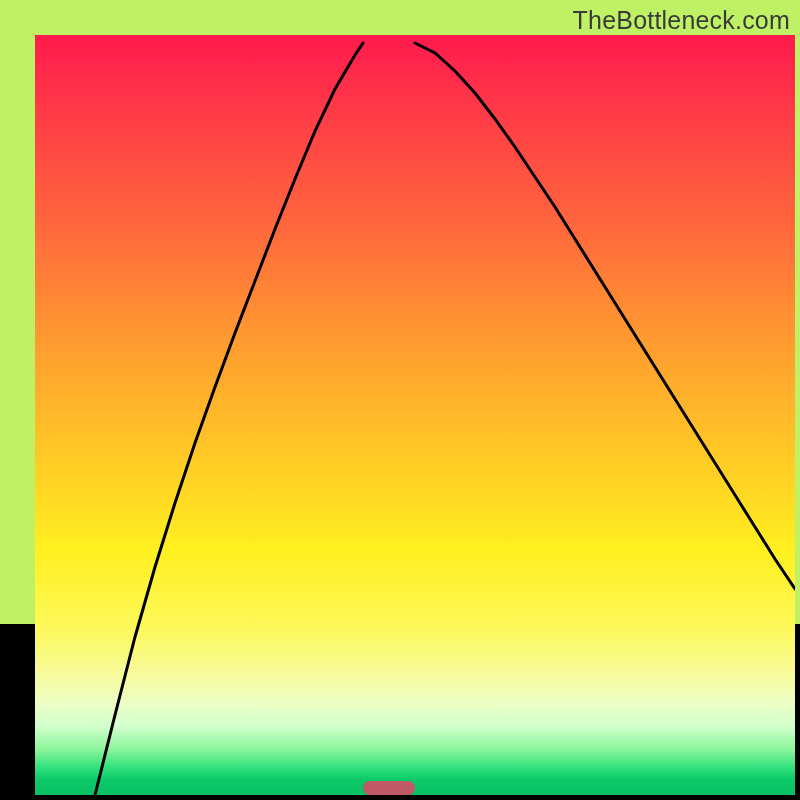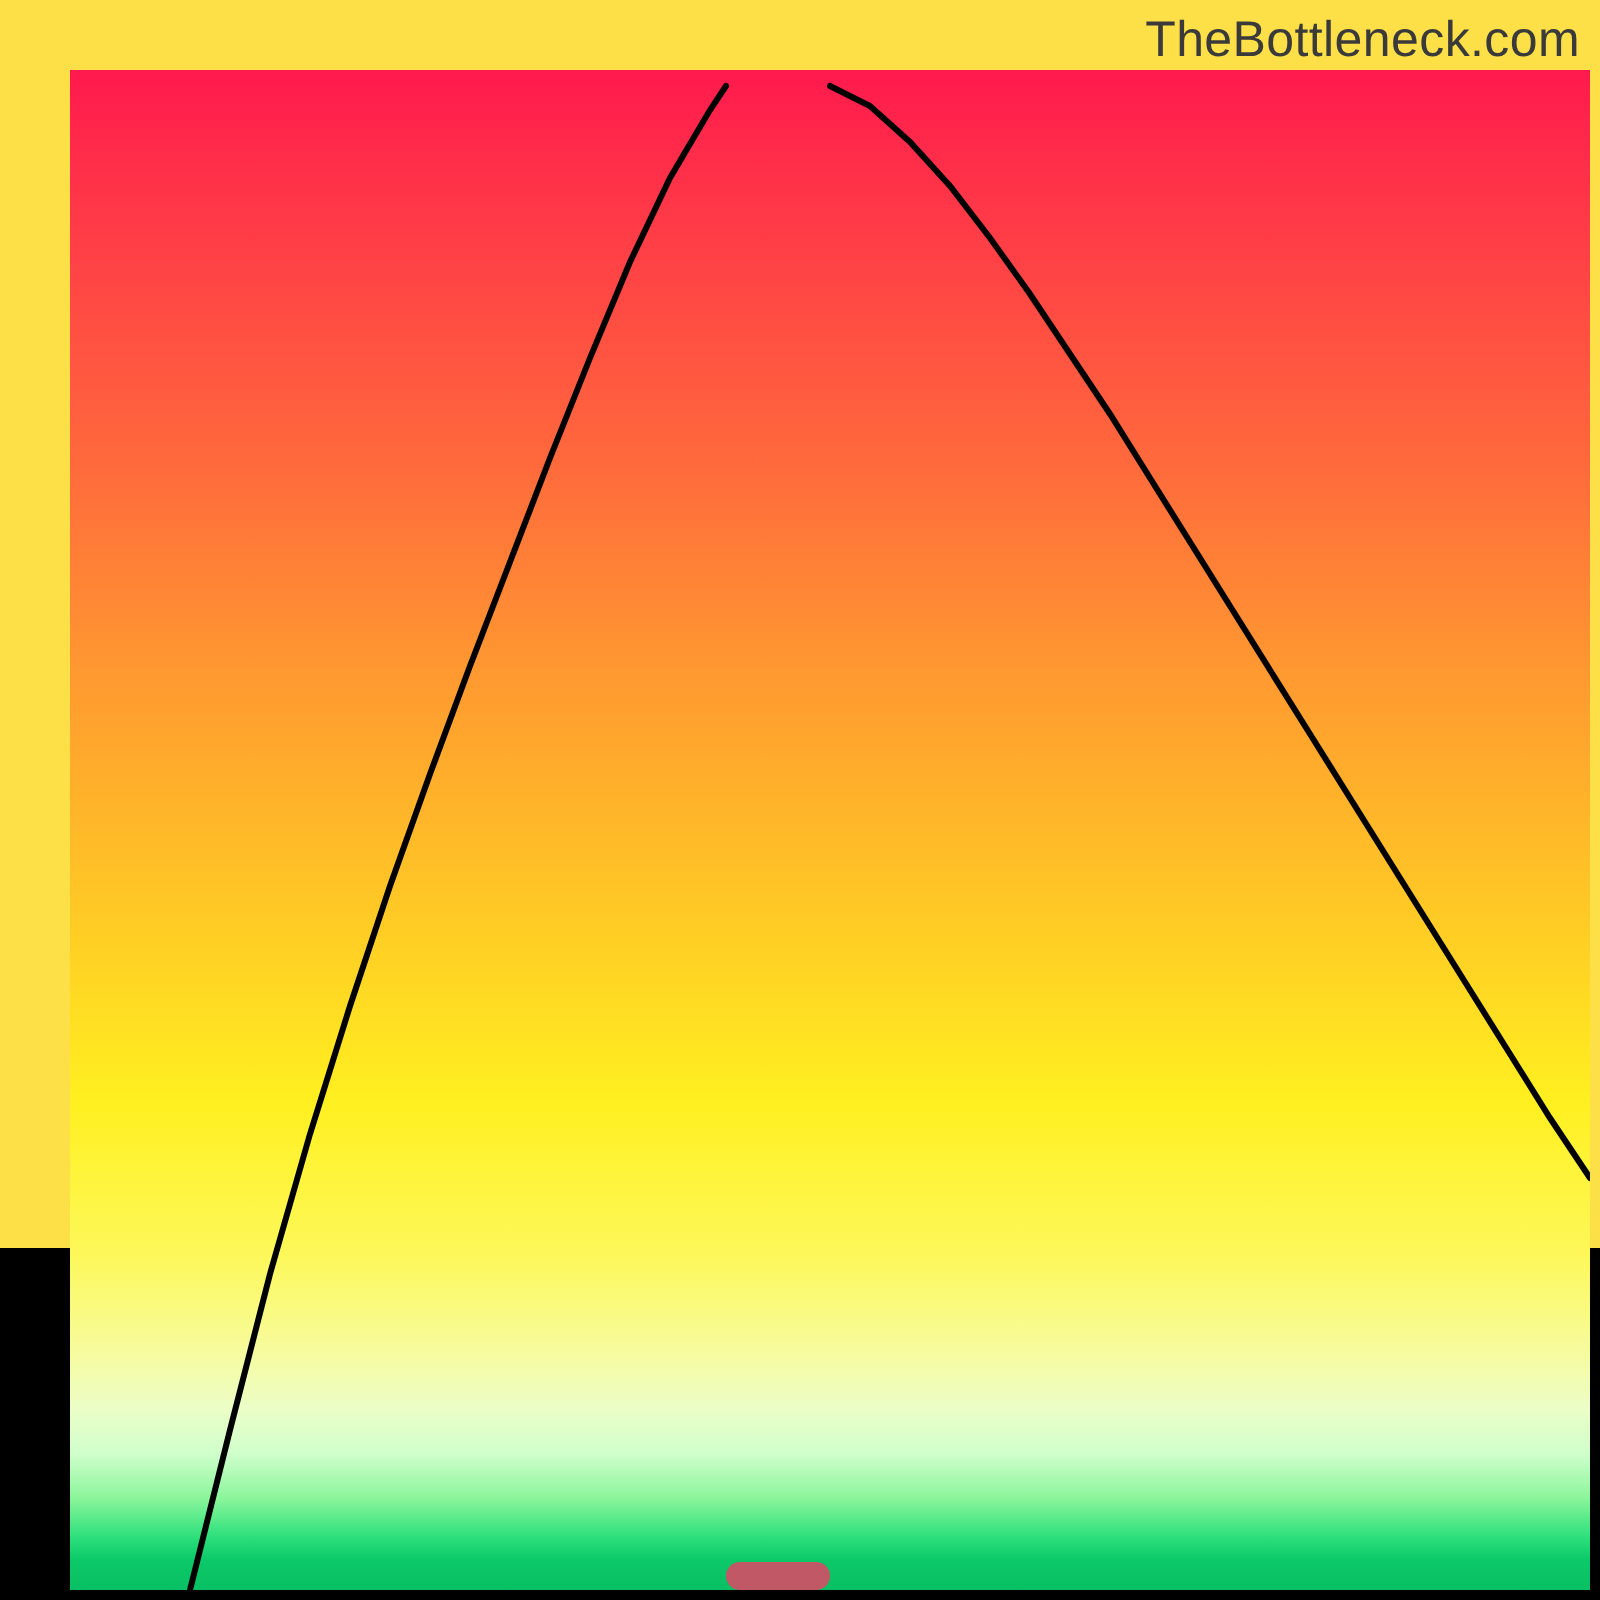--- a/index.html
+++ b/index.html
@@ -9,21 +9,21 @@
     height: 800px;
     background: #000;
     overflow: hidden;
   }
   .frame {
     position: absolute;
     left: 0;
     top: 0;
     width: 800px;
     height: 624px;
-    background: #fde047;
+    background: #bef264;
   }
   .plot {
     position: absolute;
     left: 35px;
     top: 35px;
     width: 760px;
     height: 760px;
     background: linear-gradient(to bottom,
       #ff1a4d 0%,
       #ff3a47 10%,

